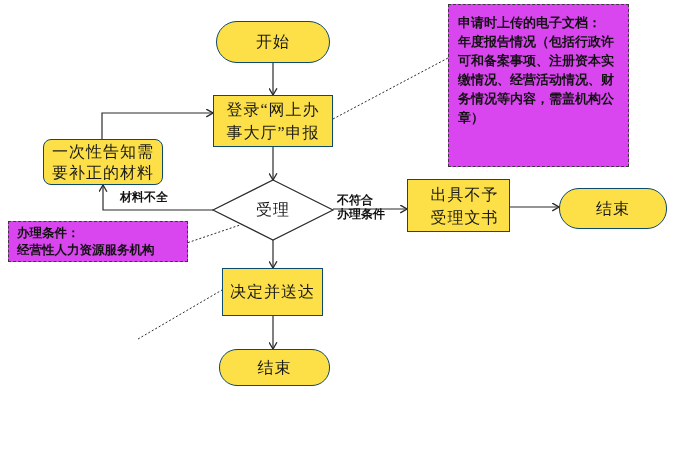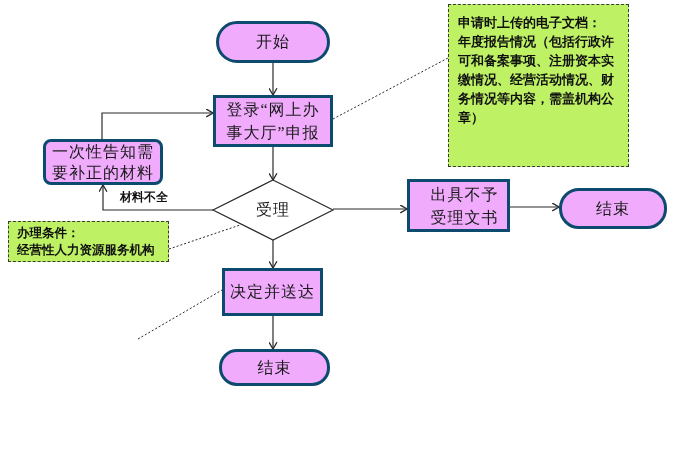--- a/index.html
+++ b/index.html
@@ -8,39 +8,39 @@
     width: 675px;
     height: 449px;
     background: #ffffff;
     font-family: "Liberation Serif", "DejaVu Serif", serif;
     overflow: hidden;
   }
   #wires { position: absolute; left: 0; top: 0; z-index: 1; }
   .node {
     position: absolute;
     box-sizing: border-box;
-    background: #f0abfc;
-    border: 3px solid #0c4a6e;
+    background: #fde047;
+    border: 1px solid #0c4a6e;
     display: flex;
     align-items: center;
     justify-content: center;
     text-align: center;
     color: #1a1a1a;
     font-size: 16px;
     line-height: 22px;
     letter-spacing: 1px;
     white-space: pre-line;
     z-index: 2;
   }
   .plain { border: none; background: transparent; }
   .anno {
     position: absolute;
     box-sizing: border-box;
     border: 1.6px dashed #3a3a3a;
-    background: #bef264;
+    background: #d946ef;
     color: #111111;
     font-weight: 600;
     font-size: 12.5px;
     white-space: pre-line;
     z-index: 2;
   }
   .elabel {
     position: absolute;
     color: #111111;
     font-weight: 600;
@@ -92,22 +92,24 @@
 受理文书</div>
 
   <div class="node" style="left:559px; top:188px; width:108px; height:41px; border-radius:20px;">结束</div>
 
   <div class="node" style="left:222px; top:268px; width:101px; height:48px;">决定并送达</div>
 
   <div class="node" style="left:219px; top:349px; width:111px; height:37px; border-radius:18px;">结束</div>
 
   <div class="elabel" style="left:120px; top:190px; width:72px;">材料不全</div>
 
+  <div class="elabel" style="left:337px; top:193px; width:68px;">不符合
+办理条件</div>
 
 
   <div class="anno" style="left:448px; top:4px; width:181px; height:163px; padding:8px 9px 0 9px; line-height:19px; font-size:13px;">申请时上传的电子文档：
 年度报告情况（包括行政许可和备案事项、注册资本实缴情况、经营活动情况、财务情况等内容，需盖机构公章）</div>
 
-  <div class="anno" style="left:8px; top:221px; width:161px; height:41px; padding:3px 8px 0 8px; line-height:17px;">办理条件：
+  <div class="anno" style="left:8px; top:221px; width:180px; height:41px; padding:3px 8px 0 8px; line-height:17px;">办理条件：
 经营性人力资源服务机构</div>
 
 
 </div>
 
 </body></html>

